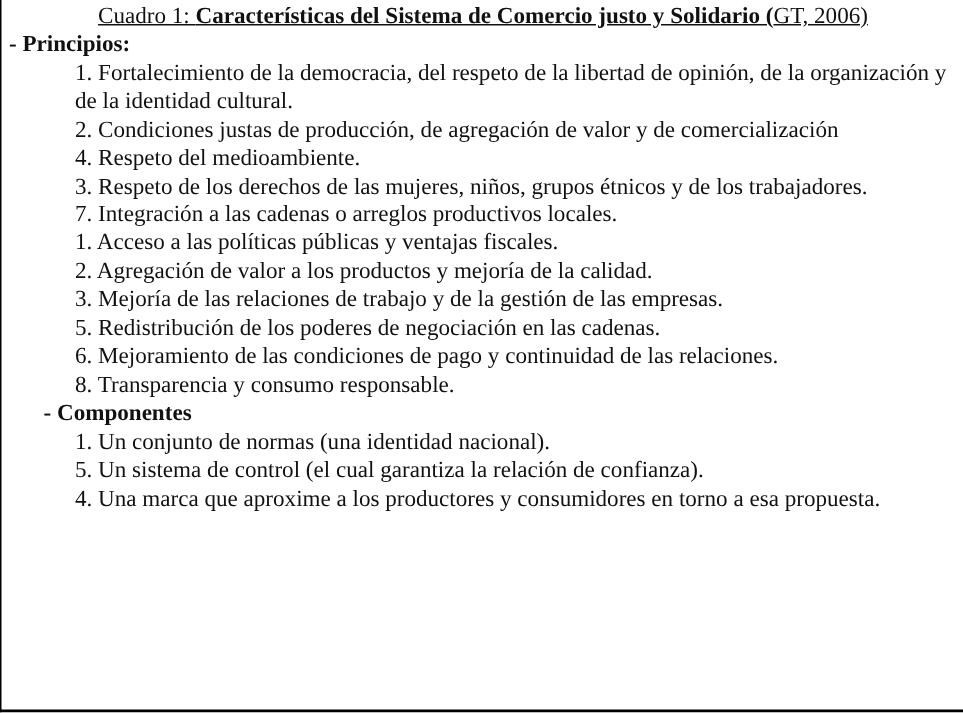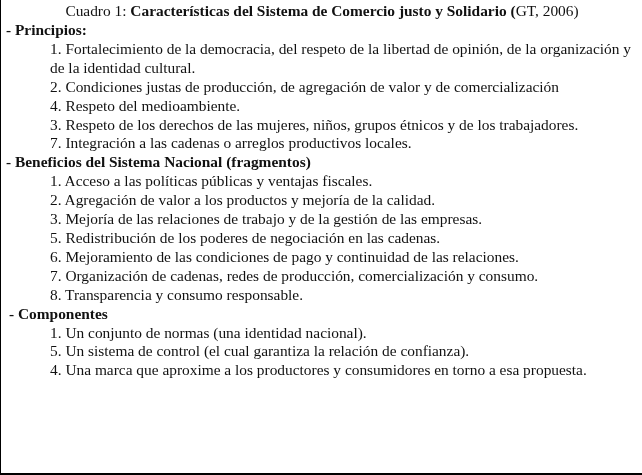--- a/index.html
+++ b/index.html
@@ -27,33 +27,34 @@
       font-size: 15.4px;
       line-height: 18.9px;
     }
     .title {
       position: absolute;
       top: 2px;
       left: 0;
       width: 642px;
       text-align: center;
       white-space: nowrap;
+      text-decoration: underline;
     }
     .title .bold { font-weight: bold; }
     .content {
       position: absolute;
       top: 21px;
       left: 5px;
       width: 630px;
     }
     .section-heading {
       font-weight: bold;
       white-space: nowrap;
     }
-    .section-heading.indented { padding-left: 3px; }
+    .section-heading.indented { padding-left: 3px; margin-left: 20px; }
     .item {
       white-space: normal;
       margin-left: 44px;
     }
   </style>
 </head>
 <body>
 
 <div class="box">
   <div class="title">
@@ -65,27 +66,25 @@
     <div>
       <div class="section-heading">- Principios:</div>
       <div class="item">1. Fortalecimiento de la democracia, del respeto de la libertad de opinión, de la organización y de la identidad cultural.</div>
       <div class="item">2. Condiciones justas de producción, de agregación de valor y de comercialización</div>
       <div class="item">4. Respeto del medioambiente.</div>
       <div class="item">3. Respeto de los derechos de las mujeres, niños, grupos étnicos y de los trabajadores.</div>
       <div class="item">7. Integración a las cadenas o arreglos productivos locales.</div>
     </div>
 
     <div>
-      <div class="section-heading">- Beneficios del Sistema Nacional (fragmentos)</div>
       <div class="item">1. Acceso a las políticas públicas y ventajas fiscales.</div>
       <div class="item">2. Agregación de valor a los productos y mejoría de la calidad.</div>
       <div class="item">3. Mejoría de las relaciones de trabajo y de la gestión de las empresas.</div>
       <div class="item">5. Redistribución de los poderes de negociación en las cadenas.</div>
       <div class="item">6. Mejoramiento de las condiciones de pago y continuidad de las relaciones.</div>
-      <div class="item">7. Organización de cadenas, redes de producción, comercialización y consumo.</div>
       <div class="item">8. Transparencia y consumo responsable.</div>
     </div>
 
     <div>
       <div class="section-heading indented"> - Componentes</div>
       <div class="item">1. Un conjunto de normas (una identidad nacional).</div>
       <div class="item">5. Un sistema de control (el cual garantiza la relación de confianza).</div>
       <div class="item">4. Una marca que aproxime a los productores y consumidores en torno a esa propuesta.</div>
     </div>
   </div>

